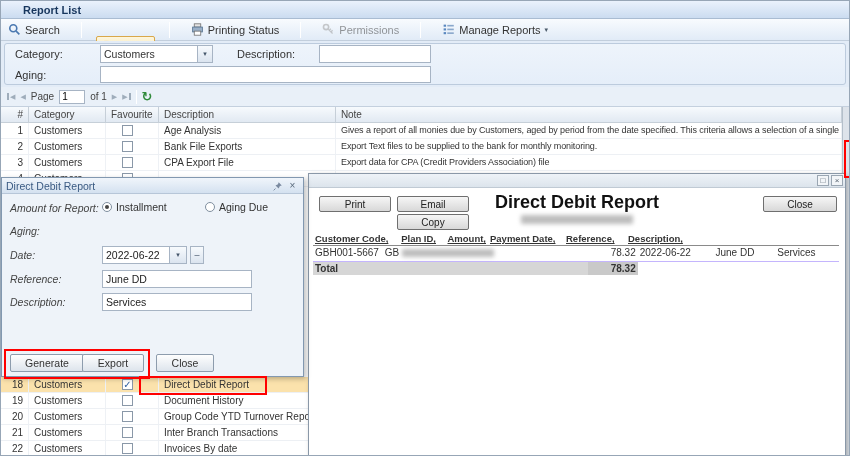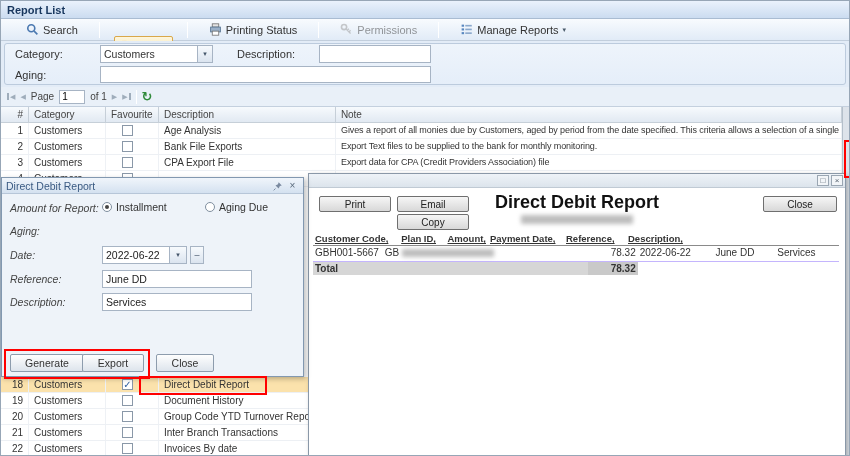--- a/index.html
+++ b/index.html
@@ -6,27 +6,27 @@
   body { background:#fff; }
   .app {
     position:relative; width:850px; height:456px; overflow:hidden;
     font-family:"Liberation Sans","DejaVu Sans",sans-serif; font-size:11px; color:#333;
     border:1px solid #97a6b6; background:#fff;
   }
   
   .titlebar {
     position:absolute; top:0; left:0; right:0; height:18px;
     background:linear-gradient(#eaf2fc,#cbdcf0); border-bottom:1px solid #a9bcd2;
-    color:#17365d; font-weight:bold; display:flex; align-items:center; padding-left:6px;
+    color:#17365d; font-weight:bold; display:flex; align-items:center; padding-left:22px;
   }
   
   .toolbar {
     position:absolute; top:18px; left:0; right:0; height:22px;
     background:linear-gradient(#f8fbfe,#e1ebf7); border-bottom:1px solid #c2cedc;
-    display:flex; align-items:center; padding-left:18px; gap:12px;
+    display:flex; align-items:center; padding-left:0; gap:12px;
   }
   .tb-item { display:flex; align-items:center; gap:4px; padding:2px 6px; border:1px solid transparent; border-radius:2px; cursor:pointer; white-space:nowrap; }
   .tb-item.hot { border:1px solid #d9a84a; background:linear-gradient(#fdf6dd,#f5e3ae);margin-top:32px; }
   .tb-item.disabled { opacity:.5; cursor:default; }
   .tb-sep { width:1px; height:16px; background:#c3cfdc; border-right:1px solid #fff; margin:0 2px; }
   .caret { font-size:7px; color:#4a5a6a; }
   
   .filter {
     position:absolute; top:40px; left:0; right:0; height:46px;
     background:#e3ecf7;

